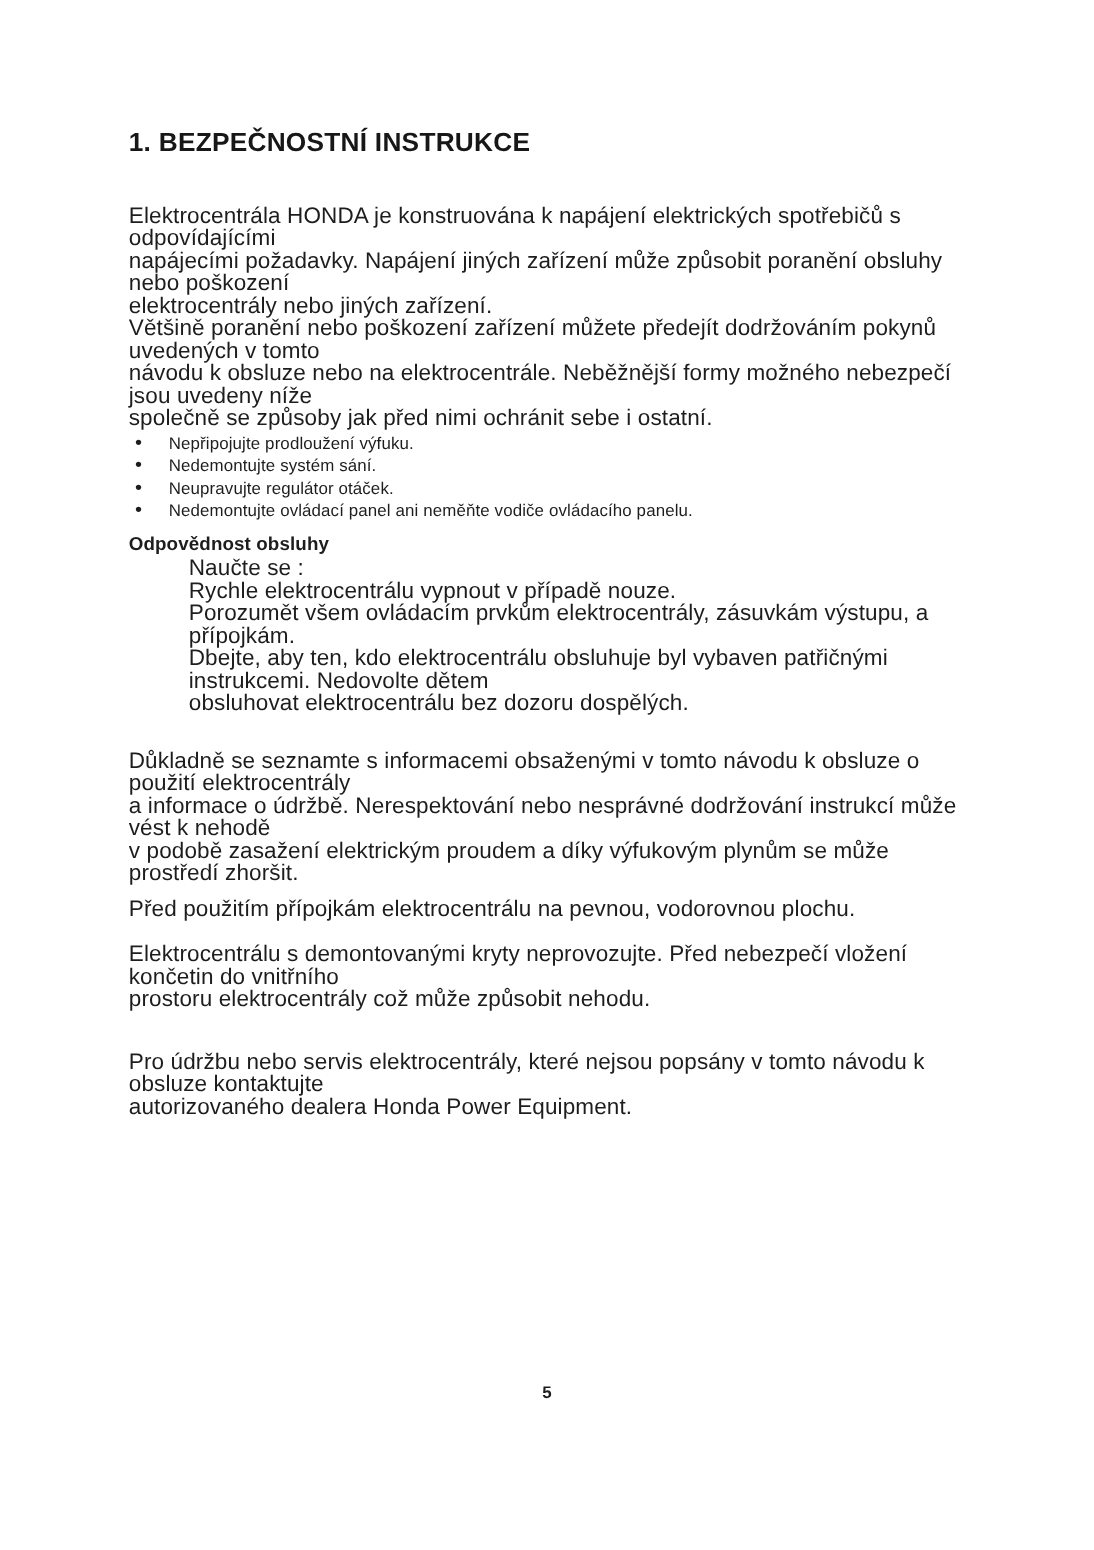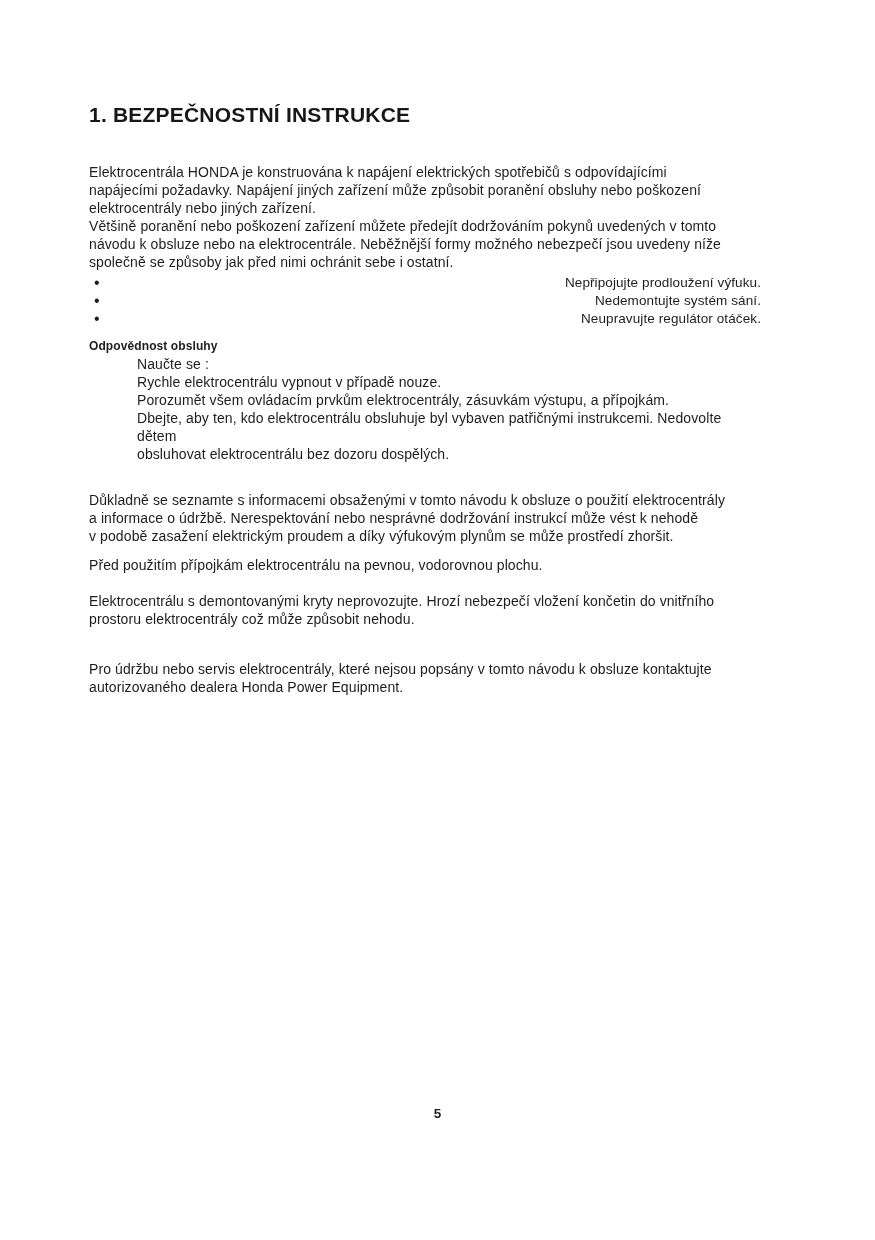--- a/index.html
+++ b/index.html
@@ -11,65 +11,64 @@
     position: relative;
     width: 875px;
     height: 1240px;
     background: #ffffff;
     font-family: "Liberation Sans", sans-serif;
     color: #1d1d1d;
     overflow: hidden;
   }
   .content {
     position: absolute;
-    left: 89px;
+    left: 103px;
     top: 103px;
     width: 672px;
   }
   .doc-title {
     margin: 0 0 36px 0;
     font-size: 21px;
     line-height: 24px;
     font-weight: bold;
     letter-spacing: 0.2px;
     color: #171717;
   }
   .body-text {
     margin: 0;
-    font-size: 14px;
+    font-size: 18px;
     line-height: 18px;
     white-space: pre-line;
     letter-spacing: 0.1px;
   }
   .para-intro            { margin-top: 0; }
   .para-modification     { margin-top: 14px; }
   .bullet-list {
     list-style: none;
     margin: 3px 0 0 0;
     padding: 0;
-    text-align: right;
   }
   .bullet-list li {
     position: relative;
     padding-left: 32px;
     font-size: 13.5px;
     line-height: 18px;
     letter-spacing: 0.1px;
   }
   .bullet-list li::before {
     content: "\2022";
     position: absolute;
     left: 5px;
     top: 0;
     font-size: 16px;
     line-height: 18px;
   }
   .subheading {
     margin: 9px 0 0 0;
-    font-size: 12px;
+    font-size: 15px;
     line-height: 18px;
     font-weight: bold;
     letter-spacing: 0.1px;
   }
   .para-training         { margin-top: 0; margin-left: 48px; }
   .para-familiarization  { margin-top: 28px; }
   .para-placement        { margin-top: 11px; }
   .para-covers           { margin-top: 18px; }
   .para-service          { margin-top: 32px; }
   .page-number {
@@ -97,37 +96,38 @@
 elektrocentrály nebo jiných zařízení.
 Většině poranění nebo poškození zařízení můžete předejít dodržováním pokynů uvedených v tomto
 návodu k obsluze nebo na elektrocentrále. Neběžnější formy možného nebezpečí jsou uvedeny níže
 společně se způsoby jak před nimi ochránit sebe i ostatní.</p>
 
 
     <ul class="bullet-list">
       <li>Nepřipojujte prodloužení výfuku.</li>
       <li>Nedemontujte systém sání.</li>
       <li>Neupravujte regulátor otáček.</li>
+      <li>Nedemontujte ovládací panel ani neměňte vodiče ovládacího panelu.</li>
     </ul>
 
     <h2 class="subheading">Odpovědnost obsluhy</h2>
 
     <p class="body-text para-training">Naučte se :
 Rychle elektrocentrálu vypnout v případě nouze.
 Porozumět všem ovládacím prvkům elektrocentrály, zásuvkám výstupu, a přípojkám.
 Dbejte, aby ten, kdo elektrocentrálu obsluhuje byl vybaven patřičnými instrukcemi. Nedovolte dětem
 obsluhovat elektrocentrálu bez dozoru dospělých.</p>
 
     <p class="body-text para-familiarization">Důkladně se seznamte s informacemi obsaženými v tomto návodu k obsluze o použití elektrocentrály
 a informace o údržbě. Nerespektování nebo nesprávné dodržování instrukcí může vést k nehodě
 v podobě zasažení elektrickým proudem a díky výfukovým plynům se může prostředí zhoršit.</p>
 
     <p class="body-text para-placement">Před použitím přípojkám elektrocentrálu na pevnou, vodorovnou plochu.</p>
 
-    <p class="body-text para-covers">Elektrocentrálu s demontovanými kryty neprovozujte. Hrozí nebezpečí vložení končetin do vnitřního
+    <p class="body-text para-covers">Elektrocentrálu s demontovanými kryty neprovozujte. Před nebezpečí vložení končetin do vnitřního
 prostoru elektrocentrály což může způsobit nehodu.</p>
 
     <p class="body-text para-service">Pro údržbu nebo servis elektrocentrály, které nejsou popsány v tomto návodu k obsluze kontaktujte
 autorizovaného dealera Honda Power Equipment.</p>
 
   </div>
 
   <div class="page-number">5</div>
 </div>
 

